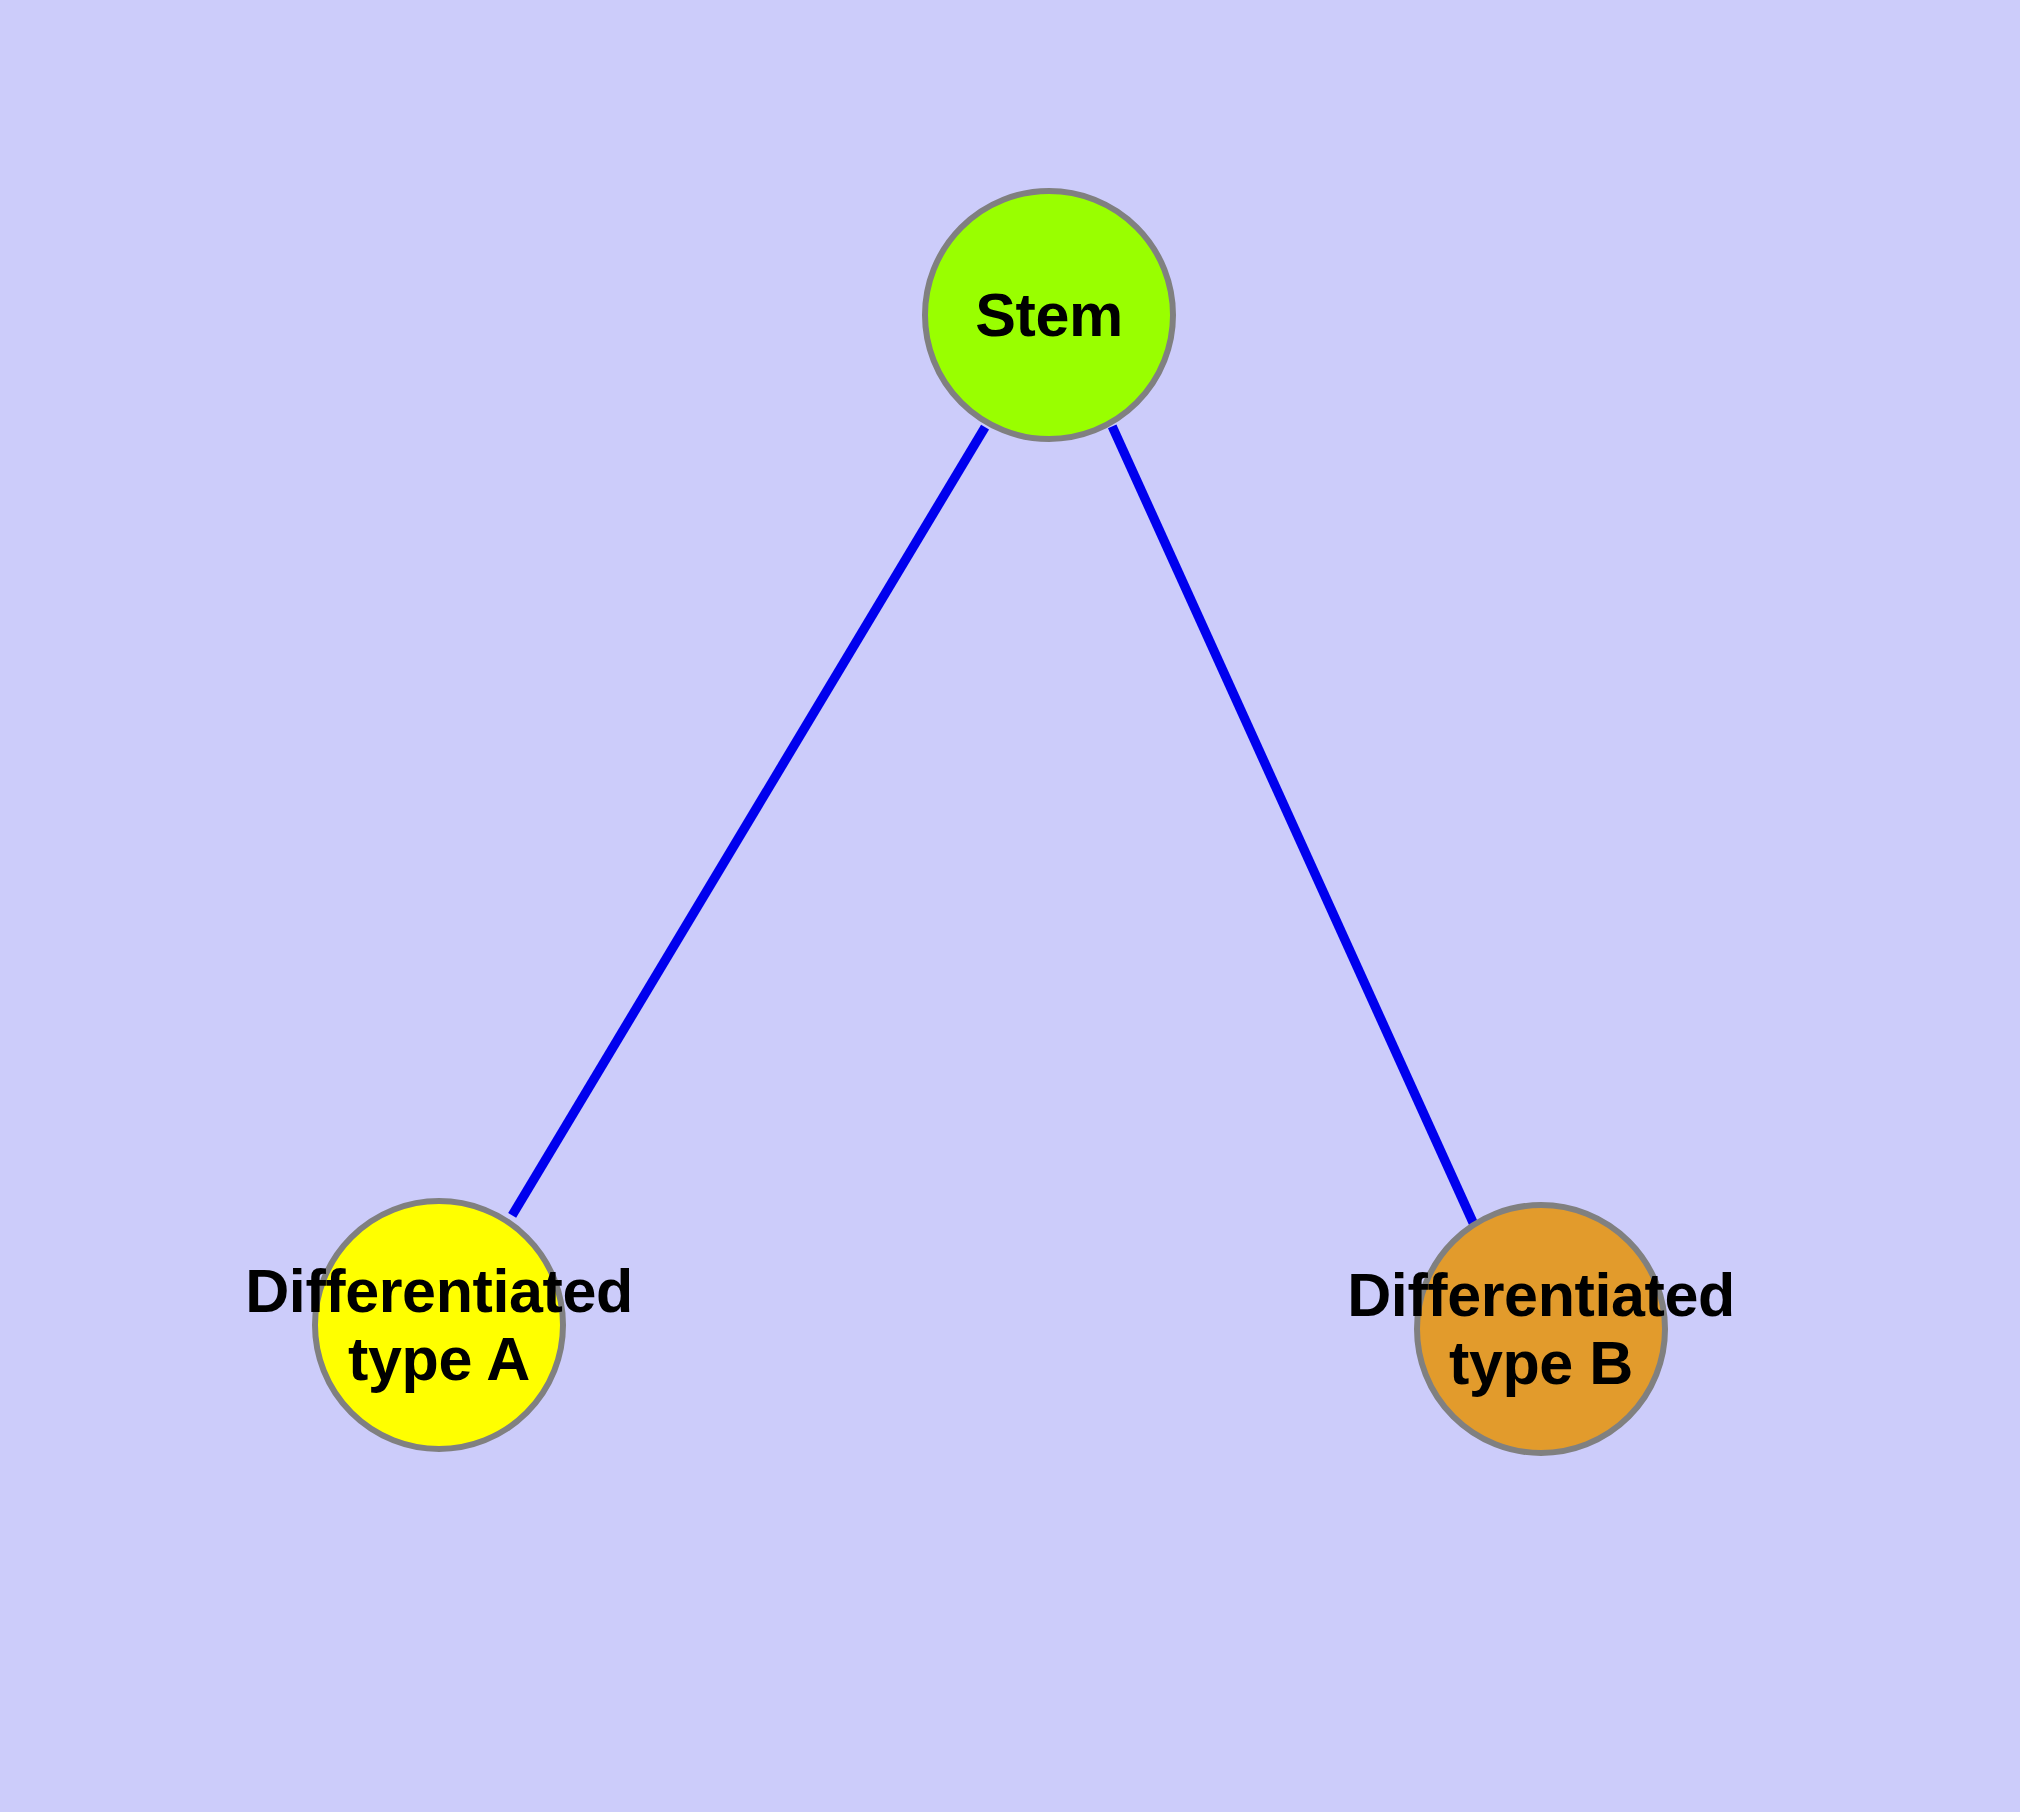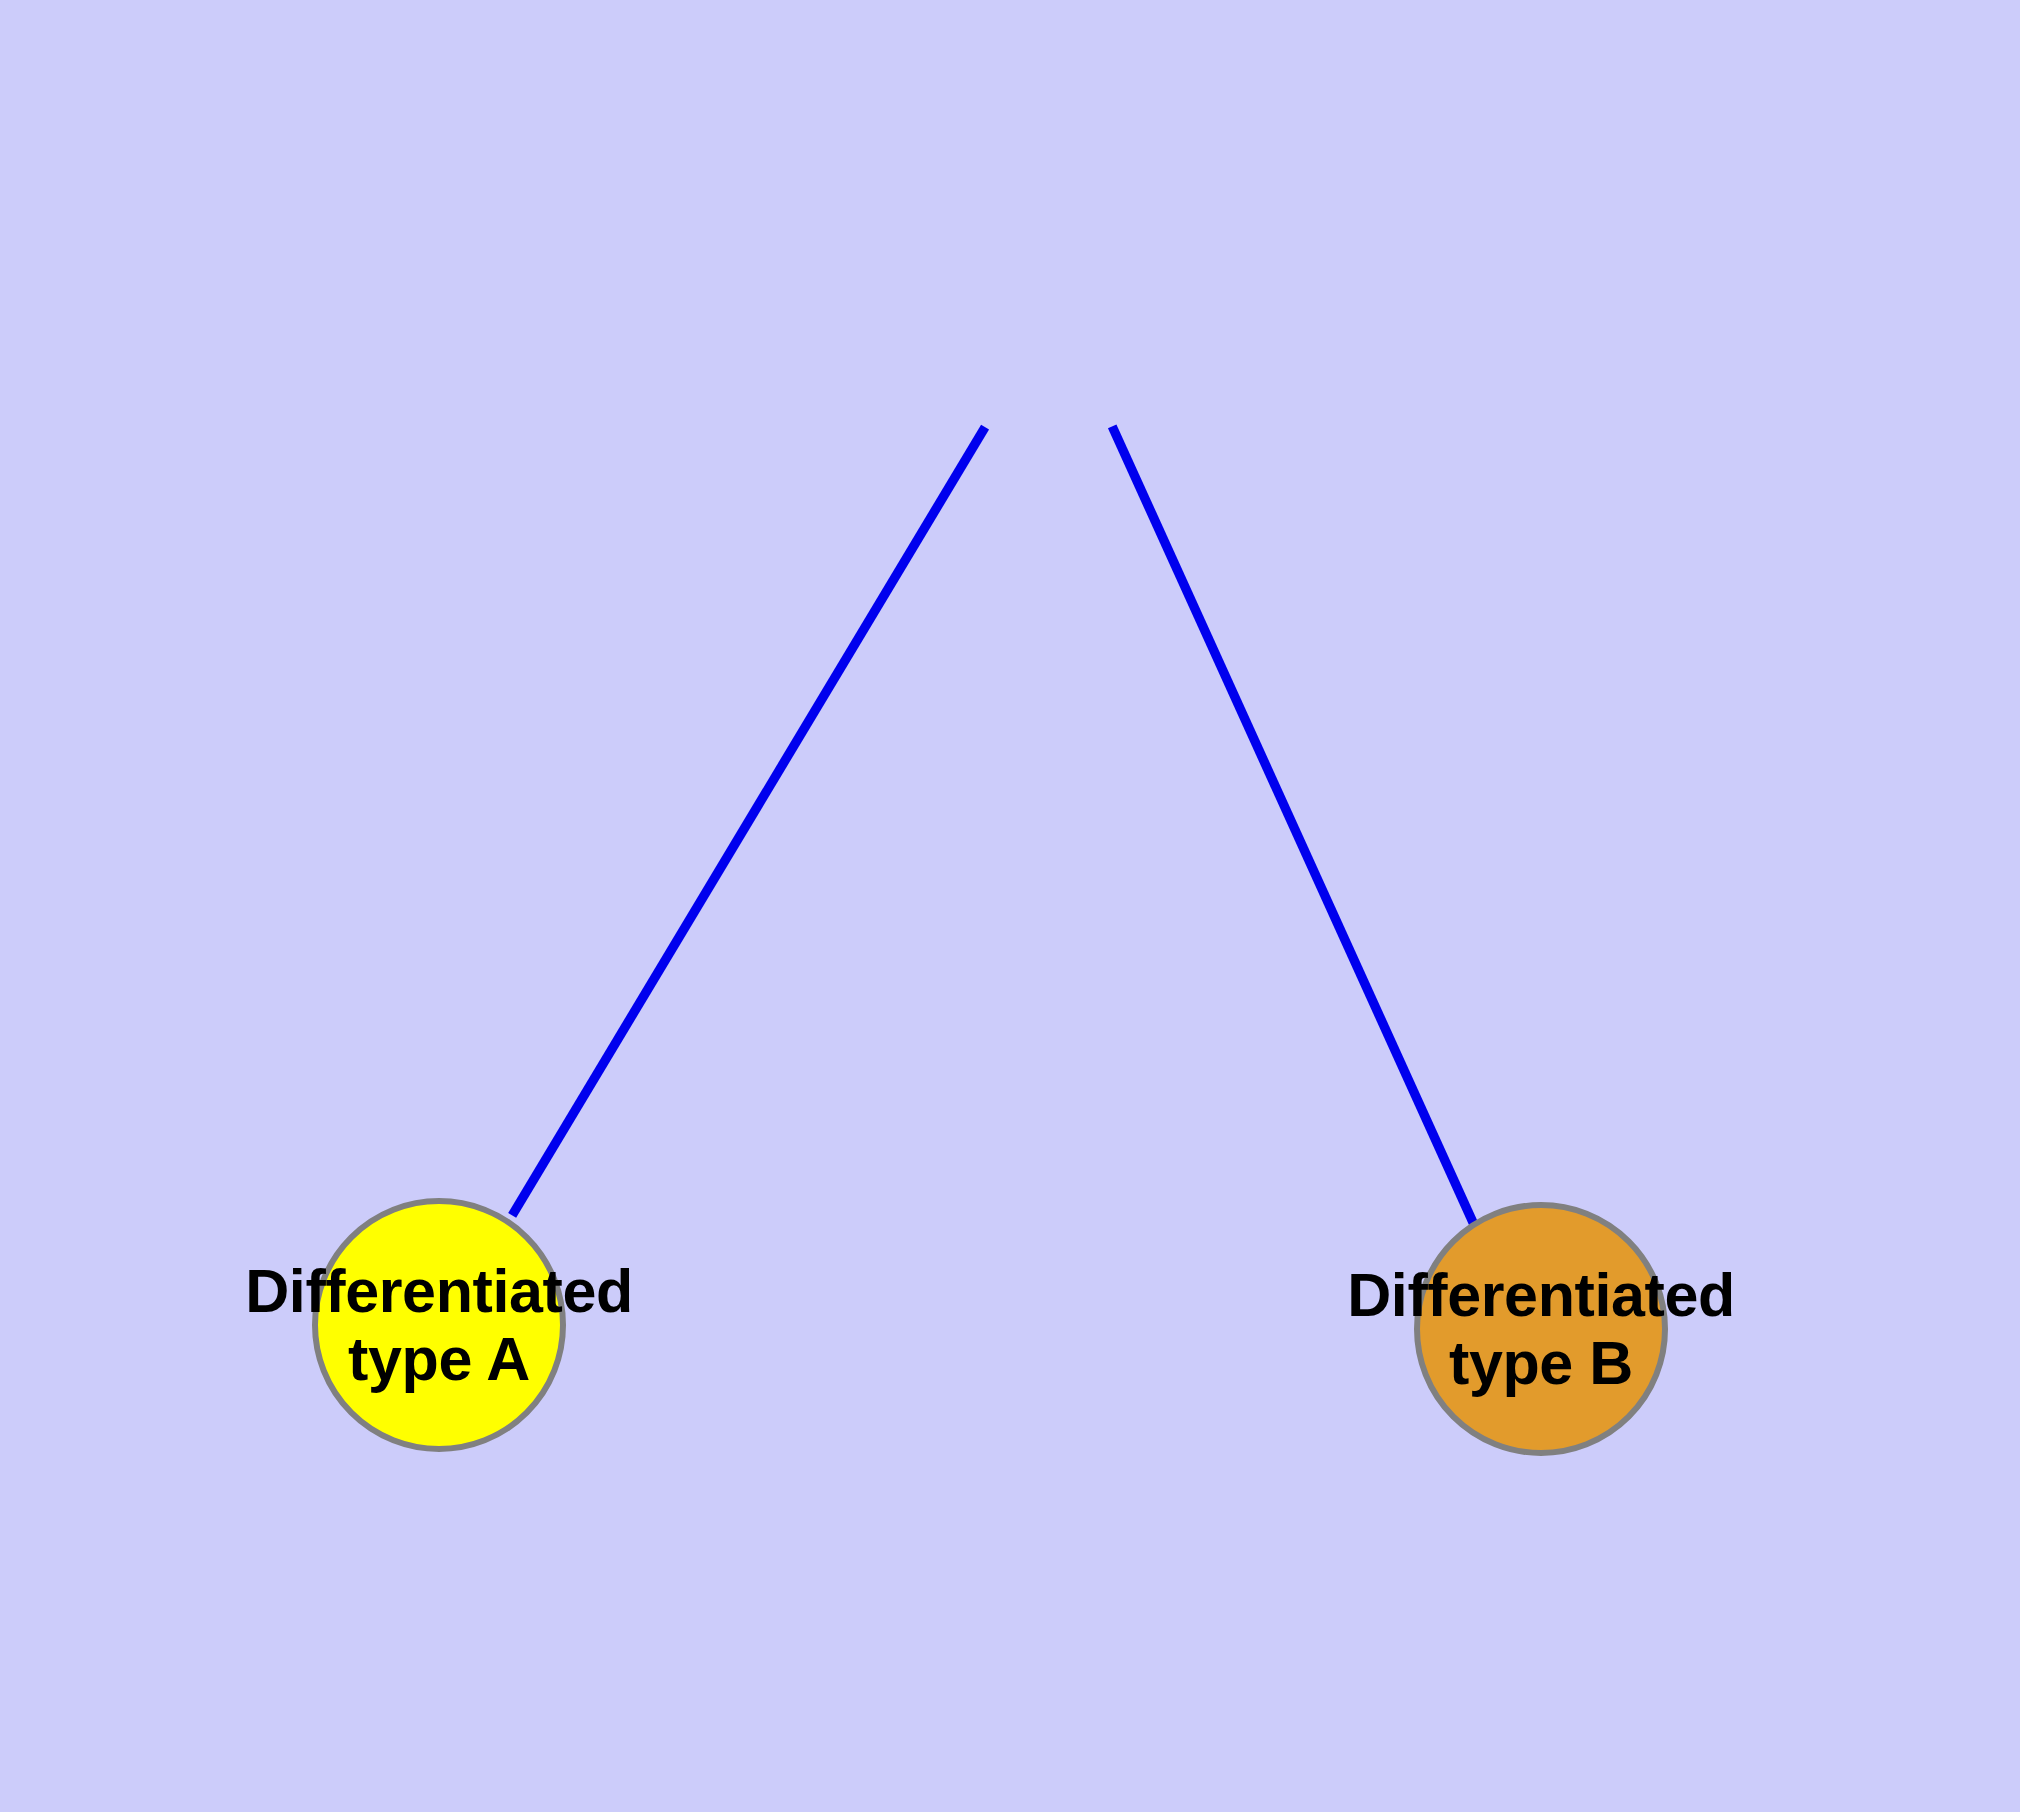--- a/index.html
+++ b/index.html
@@ -52,20 +52,24 @@
 </head>
 <body>
 
 <div id="canvas" style="width: 2021px; height: 1812px; background: rgb(204, 204, 250);">
 
   <svg id="graph-svg" viewBox="0 0 2384 2138" xmlns="http://www.w3.org/2000/svg" style="width: 2021px; height: 1812px;">
     <line class="edge-line" x1="1162" y1="504" x2="604" y2="1434" stroke="#0000ee" stroke-width="11" stroke-linecap="butt"></line>
     <line class="edge-line" x1="1312" y1="503" x2="1738" y2="1443" stroke="#0000ee" stroke-width="11" stroke-linecap="butt"></line>
   </svg>
 
+  <div class="node-group" style="left: 1049px; top: 315px; width: 254px; height: 254px;">
+    <div class="node-circle" style="width: 254px; height: 254px; background: rgb(153, 255, 0); border: 6px solid rgb(128, 128, 128);"></div>
+    <div class="node-label" style="font-size: 61px; color: rgb(0, 0, 0);">Stem</div>
+  </div>
 
   <div class="node-group" style="left: 439px; top: 1325px; width: 254px; height: 254px;">
     <div class="node-circle" style="width: 254px; height: 254px; background: rgb(255, 255, 0); border: 6px solid rgb(128, 128, 128);"></div>
     <div class="node-label" style="font-size: 61px; color: rgb(0, 0, 0);">Differentiated
 type A</div>
   </div>
 
   <div class="node-group" style="left: 1541px; top: 1329px; width: 254px; height: 254px;">
     <div class="node-circle" style="width: 254px; height: 254px; background: rgb(226, 155, 44); border: 6px solid rgb(128, 128, 128);"></div>
     <div class="node-label" style="font-size: 61px; color: rgb(0, 0, 0);">Differentiated

